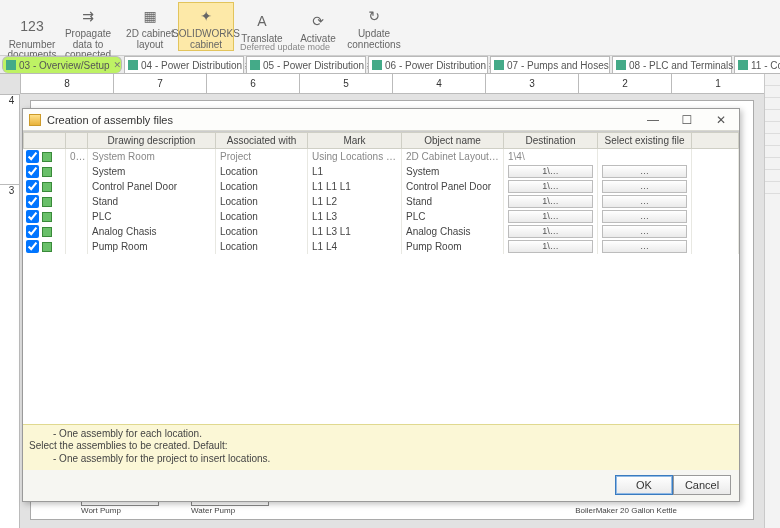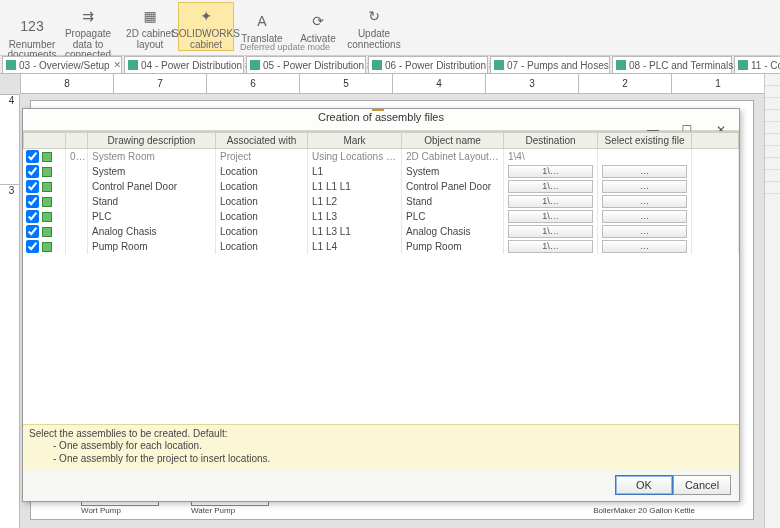--- a/index.html
+++ b/index.html
@@ -11,40 +11,40 @@
   .ribbon-btns { display: flex; }
   .ribbon-btn { display: flex; flex-direction: column; align-items: center; justify-content: center; width: 56px; padding: 2px 2px 0; text-align: center; font-size: 10px; color: #666; line-height: 1.05; border: 1px solid transparent; }
   .ribbon-btn.active { background: #fde9a8; border-color: #e2c45c; }
   .ribbon-btn .ic { width: 22px; height: 22px; margin-bottom: 2px; display: flex; align-items: center; justify-content: center; font-size: 14px; }
   .ribbon-group-label { font-size: 9px; color: #888; margin-top: 1px; }
   .ribbon-sub { position:absolute; left:240px; top:42px; font-size:9px; color:#888;}
 
   
   .tabstrip { background: #ececec; border-bottom: 1px solid #b9b9b9; height: 18px; display: flex; align-items: stretch; padding-left: 2px; overflow: hidden; }
   .doc-tab { display: flex; align-items: center; background: #fff; border: 1px solid #b9b9b9; border-bottom: none; margin-right: 2px; padding: 0 3px; font-size: 10px; color: #555; white-space: nowrap; max-width: 120px; }
-  .doc-tab.active { background: #ffffff; }
+  .doc-tab.active { background: #bef264; border-radius: 6px; }
   .doc-tab .ti { width: 10px; height: 10px; background: #4a8; margin-right: 3px; flex: none; }
   .doc-tab .x { margin-left: 4px; color: #777; font-size: 9px; }
 
   
   .canvas { position: absolute; left: 0; top: 74px; right: 16px; bottom: 0; background: #e2e2e2; }
   .ruler-h { position:absolute; left:20px; right:0; top:0; height:20px; background:#fff; border-bottom:1px solid #bbb; display:flex; }
   .ruler-h .tick { flex:1; position:relative; font-size:10px; color:#333; text-align:center; border-left:1px solid #bbb; padding-top:4px;}
   .ruler-v { position:absolute; left:0; top:20px; width:20px; bottom:0; background:#fff; border-right:1px solid #bbb; }
   .ruler-v .tick { height:90px; border-top:1px solid #bbb; font-size:10px; color:#333; text-align:center; padding-left:4px;}
   .paper { position:absolute; left:30px; top:26px; right:10px; bottom:8px; background:#fff; border:1px solid #aaa; }
   .mini { position:absolute; bottom:4px; font-size:8px; color:#444; }
-  .mini.a { left:50px; } .mini.b { left:160px; } .mini.c { right:58px; }
+  .mini.a { left:50px; } .mini.b { left:160px; } .mini.c { right:76px; }
   .mini .box { width:78px; height:12px; border:1px solid #888; margin-top:1px;}
   .right-rail { position:absolute; right:0; top:74px; width:16px; bottom:0; background:#f3f3f3; border-left:1px solid #c9c9c9;}
   .right-rail .sq{height:12px;border-bottom:1px solid #ddd;}
 
   
   .dialog { position: absolute; left: 22px; top: 108px; width: 718px; height: 394px; background: #f6f6f2; border: 1px solid #9a9a9a; box-shadow: 2px 2px 6px rgba(0,0,0,.25); display:flex; flex-direction:column; }
-  .titlebar { height: 22px; display:flex; align-items:center; padding:0 6px; border-bottom:1px solid #d8d8d0; background:#fdfdfb; font-size:11px; color:#333;flex-direction:column;}
+  .titlebar { height: 22px; display:flex; align-items:center; padding:0 6px; border-bottom:1px solid #d8d8d0; background:#fdfdfb; font-size:11px; color:#333;}
   .titlebar .cube { width:12px;height:12px; background:linear-gradient(#ffe08a,#e8b23a); margin-right:6px; border:1px solid #cc9a2a;}
   .titlebar .wctrls { margin-left:auto; display:flex; gap:10px; color:#555; font-size:12px;}
   .titlebar .wctrls span{width:24px;text-align:center;}
 
   .grid { flex:1; overflow:auto; background:#fff; border-top:1px solid #ccc;}
   table { border-collapse:collapse; width:100%; table-layout:fixed; }
   th { background:#efeee8; border:1px solid #cfcfc5; font-weight:normal; font-size:10px; color:#444; padding:2px 4px; text-align:center; position:sticky; top:0;}
   td { border-right:1px solid #e8e8e2; font-size:10px; color:#444; padding:1px 4px; height:14px; white-space:nowrap; overflow:hidden; text-overflow:ellipsis;}
   tr:nth-child(odd) td { background:#fff; }
   tr.top td { color:#888; }
@@ -329,21 +329,21 @@
             </td>
             <td>
               <div class="exist-btn">…</div>
             </td>
             <td></td>
           </tr>
         </tbody>
     </table>
   </div>
   <div class="hint">
+    <div style="padding-left:24px">- One assembly for each location.</div>
     <div>Select the assemblies to be created. Default:</div>
-    <div style="padding-left:24px">- One assembly for each location.</div>
     <div style="padding-left:24px">- One assembly for the project to insert locations.</div>
   </div>
   <div class="dlg-buttons">
     <button class="btn primary">OK</button>
     <button class="btn">Cancel</button>
   </div>
 </div>
 
 </body></html>

